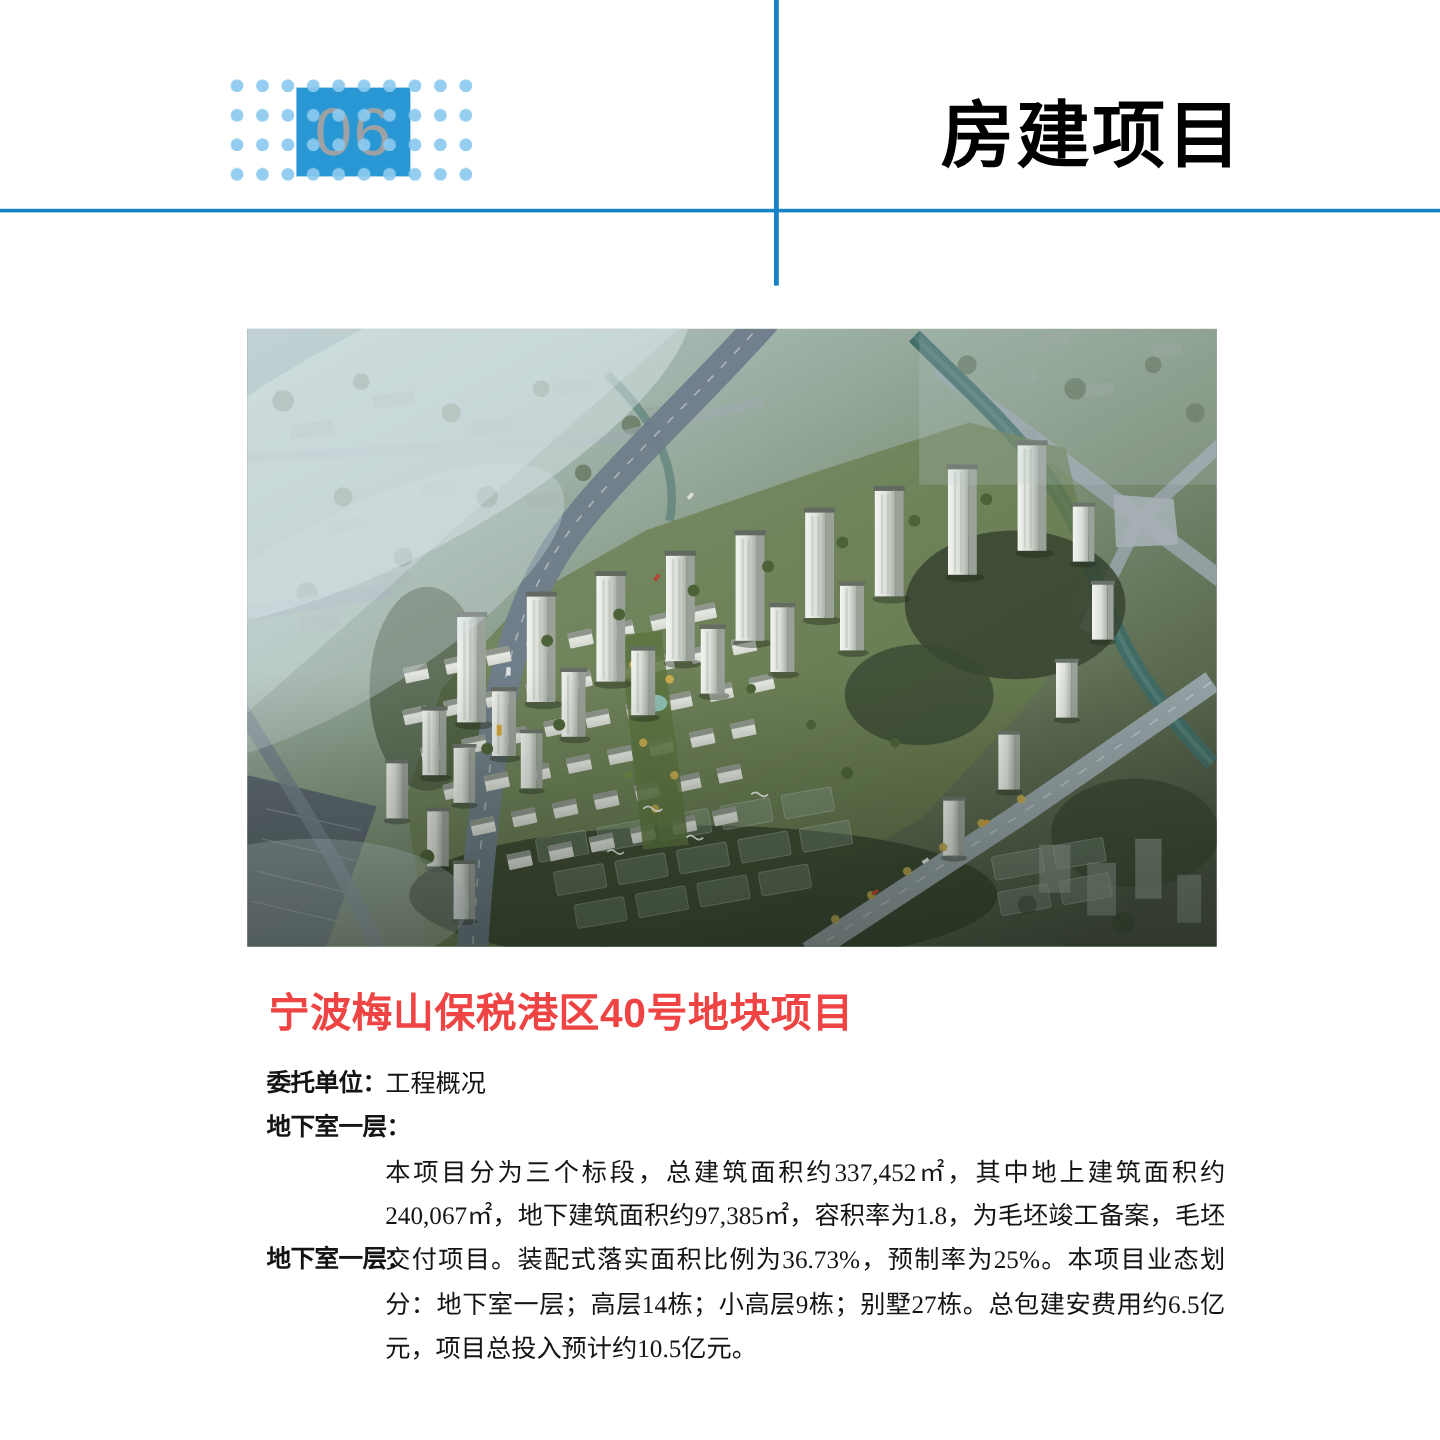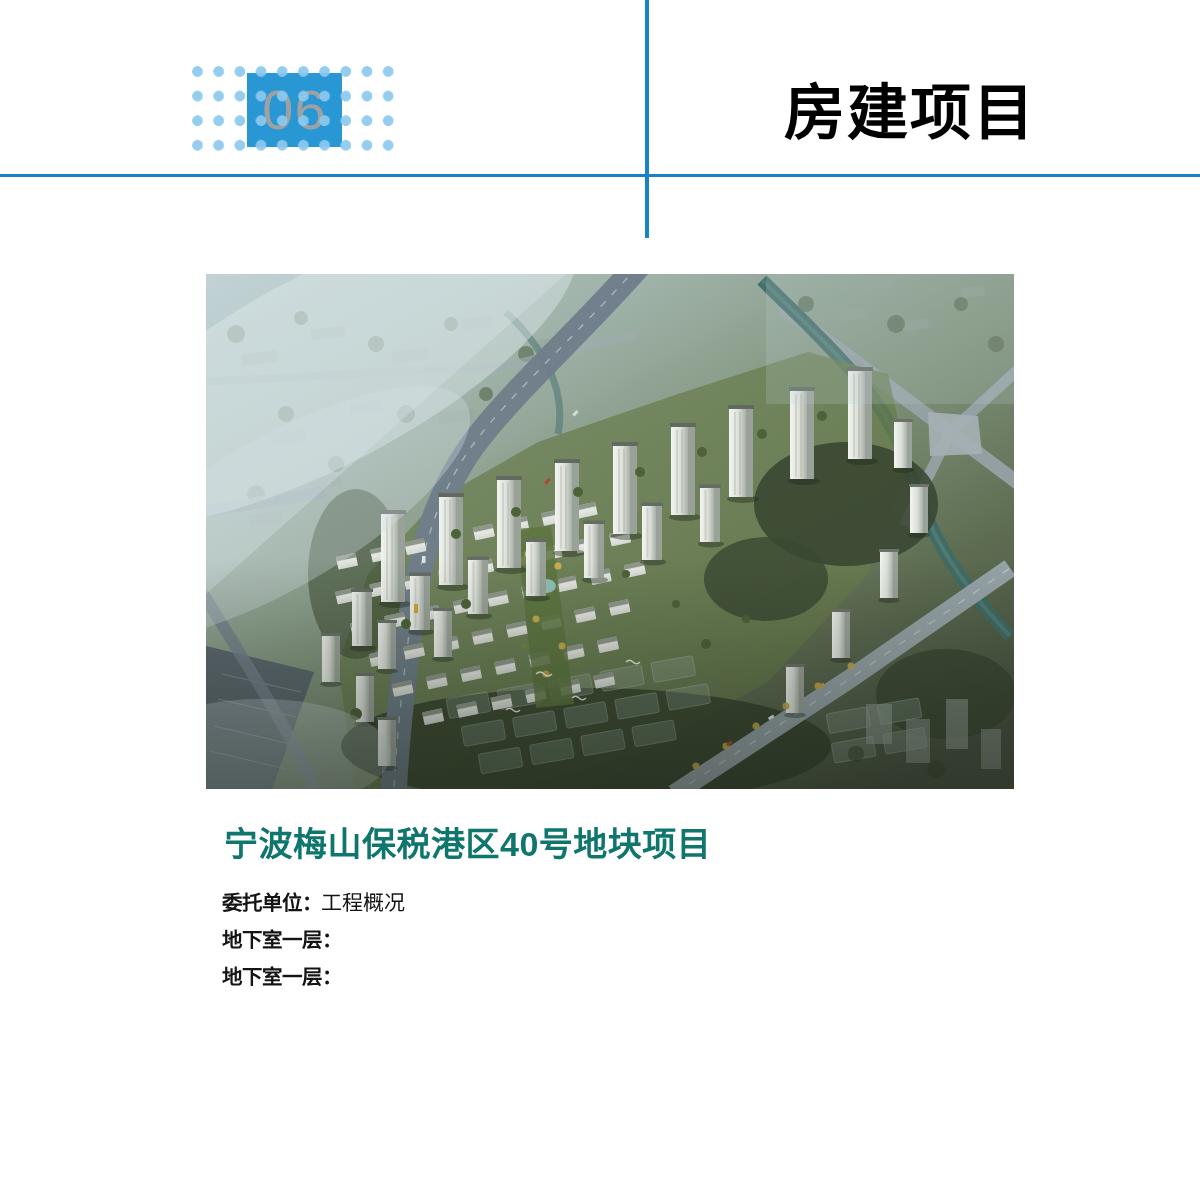--- a/index.html
+++ b/index.html
@@ -25,21 +25,21 @@
   
   .section-title{
     position:absolute;left:660px;top:80px;width:500px;text-align:center;
     font-size:61px;line-height:66px;font-weight:700;color:#000;letter-spacing:2px;white-space:nowrap;
   }
   
   .aerial{position:absolute;left:206px;top:274px;width:808px;height:515px;overflow:hidden;background:#8fa093;}
   .aerial svg{display:block;}
   
   .project-title{
-    position:absolute;left:224px;top:817px;font-size:34px;font-weight:700;color:#0f766e;
+    position:absolute;left:224px;top:817px;font-size:34px;font-weight:700;color:#ef4444;
     letter-spacing:0.5px;white-space:nowrap;text-align:right;
   }
   
   .details{position:absolute;left:222px;top:885px;width:805px;}
   .detail-row{display:flex;align-items:center;font-size:21px;line-height:36.8px;color:#141414;}
   .detail-label{
     flex:0 0 99px;width:99px;font-weight:700;font-size:20.5px;letter-spacing:-0.5px;
     font-family:"Liberation Sans","DejaVu Sans",sans-serif;white-space:nowrap;
   }
   .detail-value{
@@ -362,16 +362,17 @@
   <div class="details">
     <div class="detail-row">
       <span class="detail-label">委托单位：</span>
       <span class="detail-value">工程概况</span>
     </div>
     <div class="detail-row">
       <span class="detail-label">地下室一层：</span>
     </div>
     <div class="detail-row overview">
       <span class="detail-label">地下室一层：</span>
+      <span class="detail-value">本项目分为三个标段，总建筑面积约337,452㎡，其中地上建筑面积约240,067㎡，地下建筑面积约97,385㎡，容积率为1.8，为毛坯竣工备案，毛坯交付项目。装配式落实面积比例为36.73%，预制率为25%。本项目业态划分：地下室一层；高层14栋；小高层9栋；别墅27栋。总包建安费用约6.5亿元，项目总投入预计约10.5亿元。</span>
     </div>
   </div>
 
 </div>
 
 </body></html>

